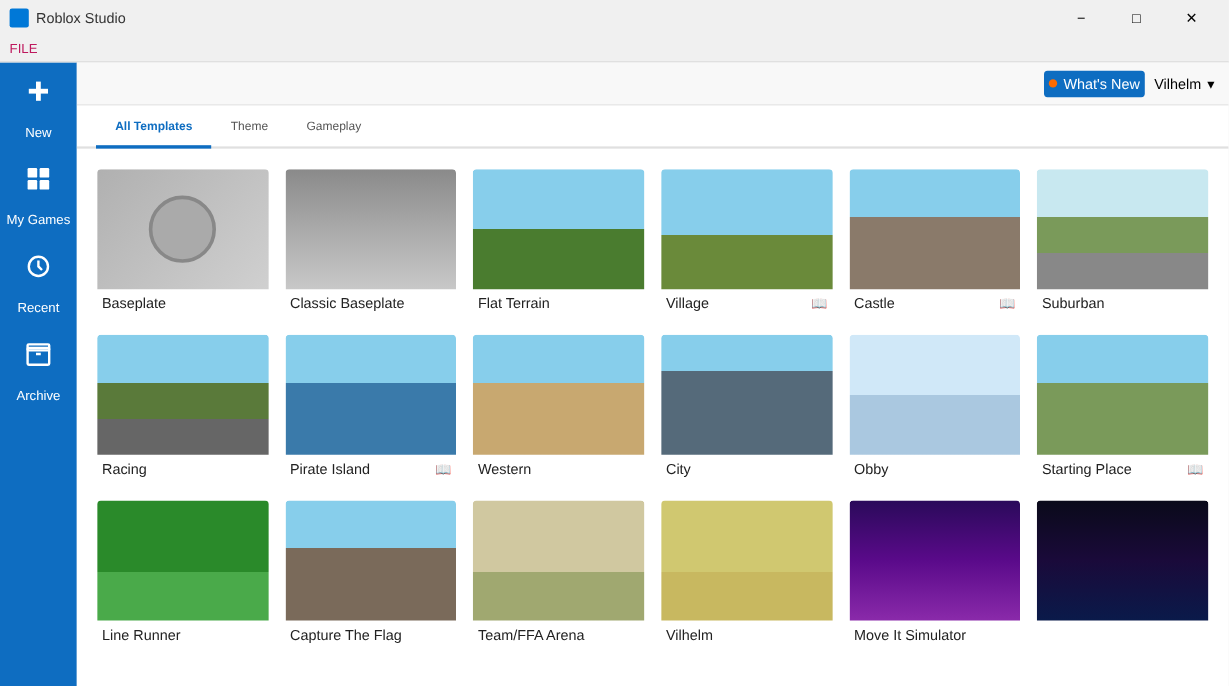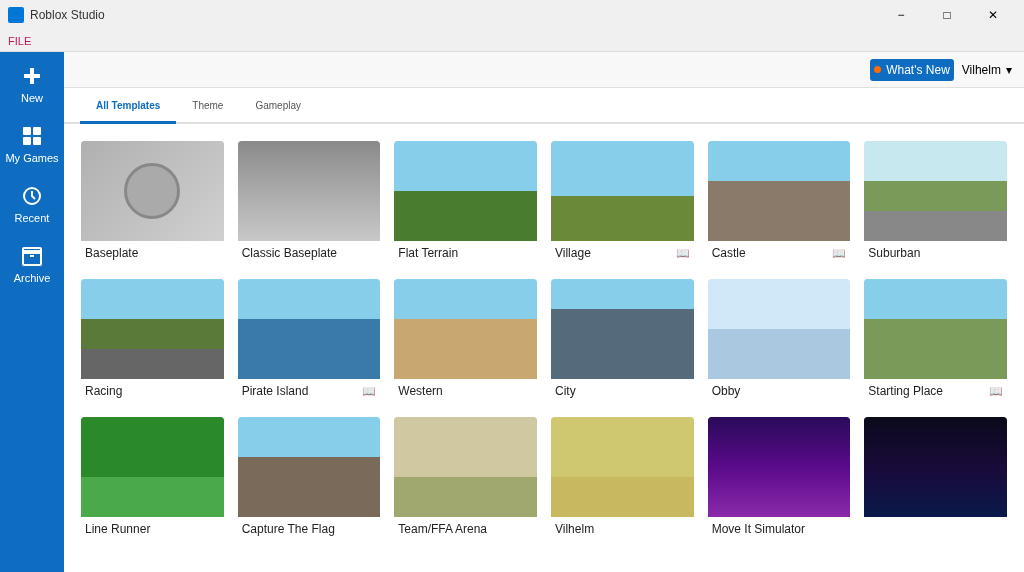--- a/index.html
+++ b/index.html
@@ -71,21 +71,21 @@
     }
     .sidebar-item {
       width: 100%;
       display: flex;
       flex-direction: column;
       align-items: center;
       padding: 12px 4px 8px;
       cursor: pointer;
       color: white;
       font-size: 11px;
-      gap: 4px;
+      gap: 17px;
     }
     .sidebar-icon {
       width: 24px; height: 24px;
       display: flex; align-items: center; justify-content: center;
       color: white;
       font-size: 18px;
     }
     .sidebar-label { font-size: 11px; color: white; text-align: center; }
 
     

